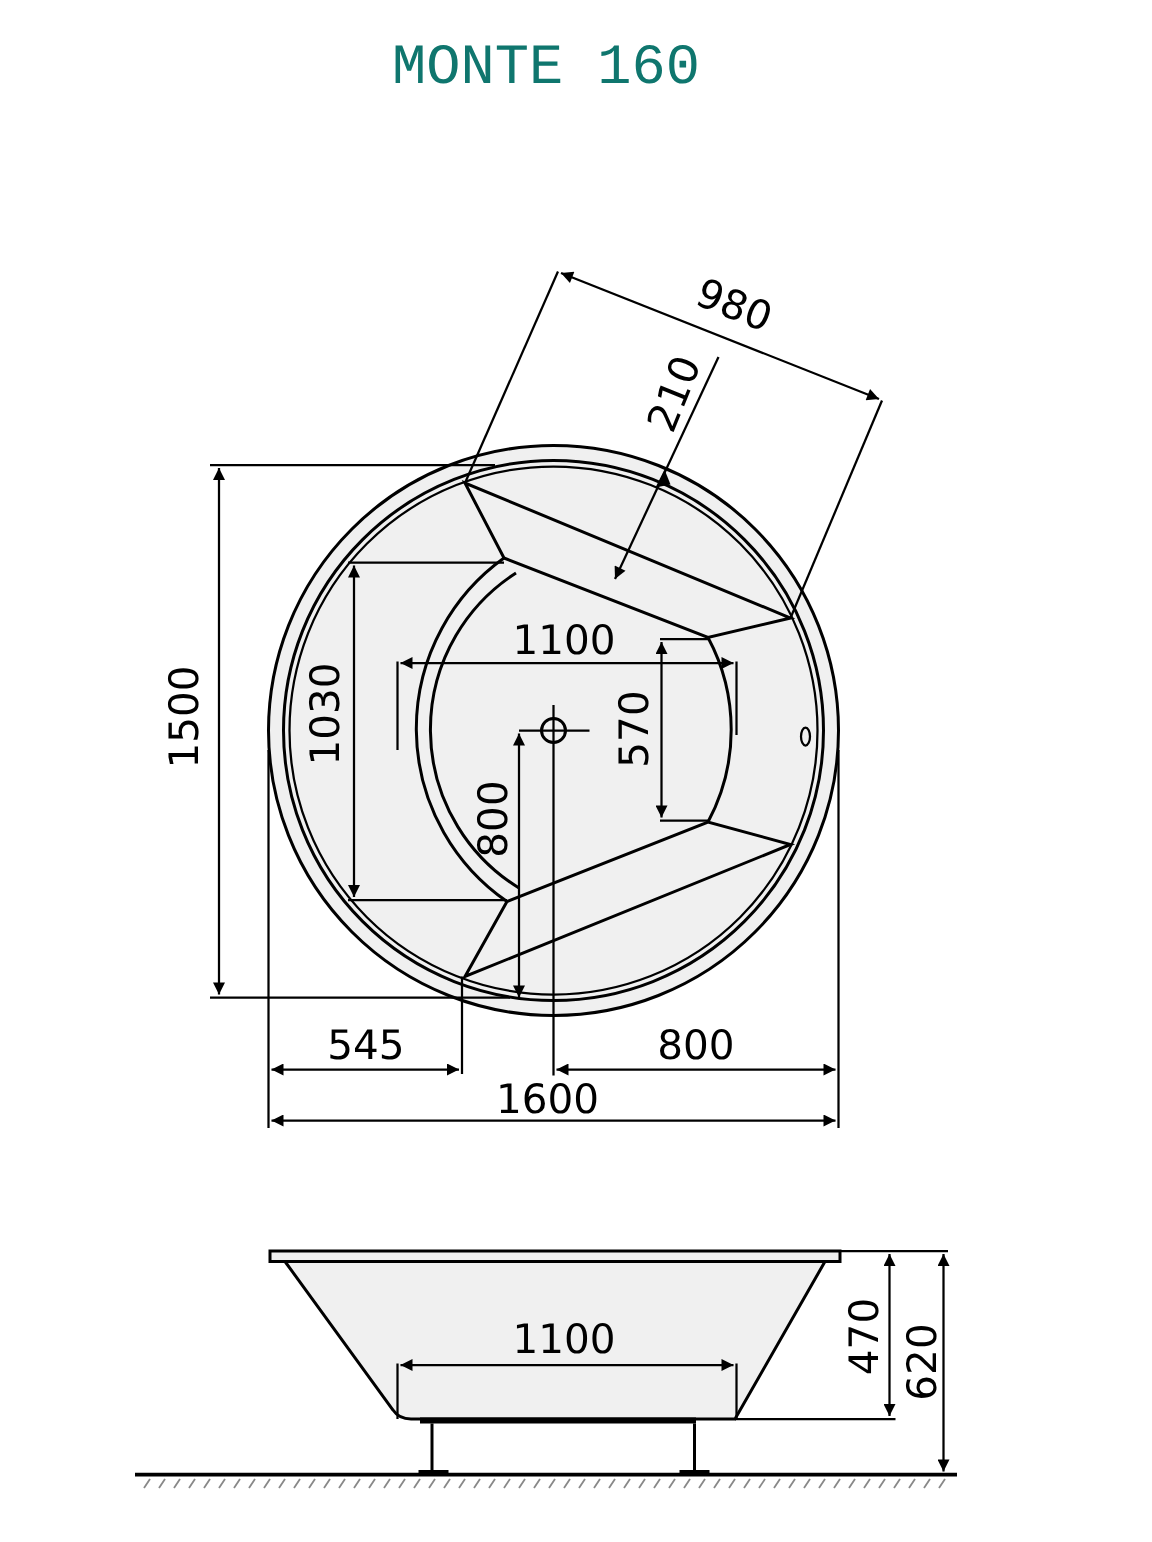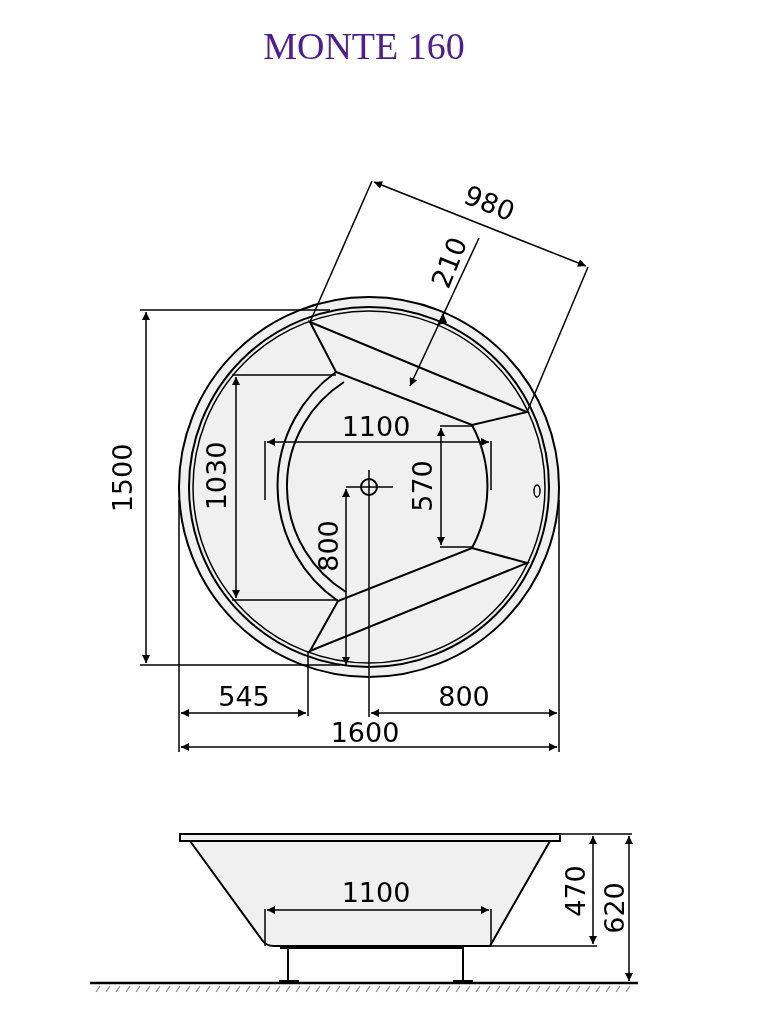--- a/index.html
+++ b/index.html
@@ -1,19 +1,19 @@
 <!DOCTYPE html>
 <html><head>
 <meta charset="utf-8">
 <style>
   html, body { margin: 0; padding: 0; background: #ffffff; }
   body { width: 768px; height: 1028px; position: relative; overflow: hidden; }
   .title {
     position: absolute; left: 0; top: 24px; width: 728px; text-align: center;
-    font-family: Liberation Serif, serif; font-size: 38px; color: #4c1d95;
+    font-family: Liberation Mono, monospace; font-size: 38px; color: #0f766e;
     letter-spacing: 0px;
   }
   svg { position: absolute; left: 0; top: 0; }
   .dim { font-family: "DejaVu Sans", sans-serif; font-size: 27px; fill: #000; }
   .ln { stroke: #000; stroke-width: 2; fill: none; }
   .thin { stroke: #000; stroke-width: 1.5; fill: none; }
   .tub { fill: #f0f0f0; stroke: #000; stroke-width: 2; }
 </style>
 </head>
 <body>

